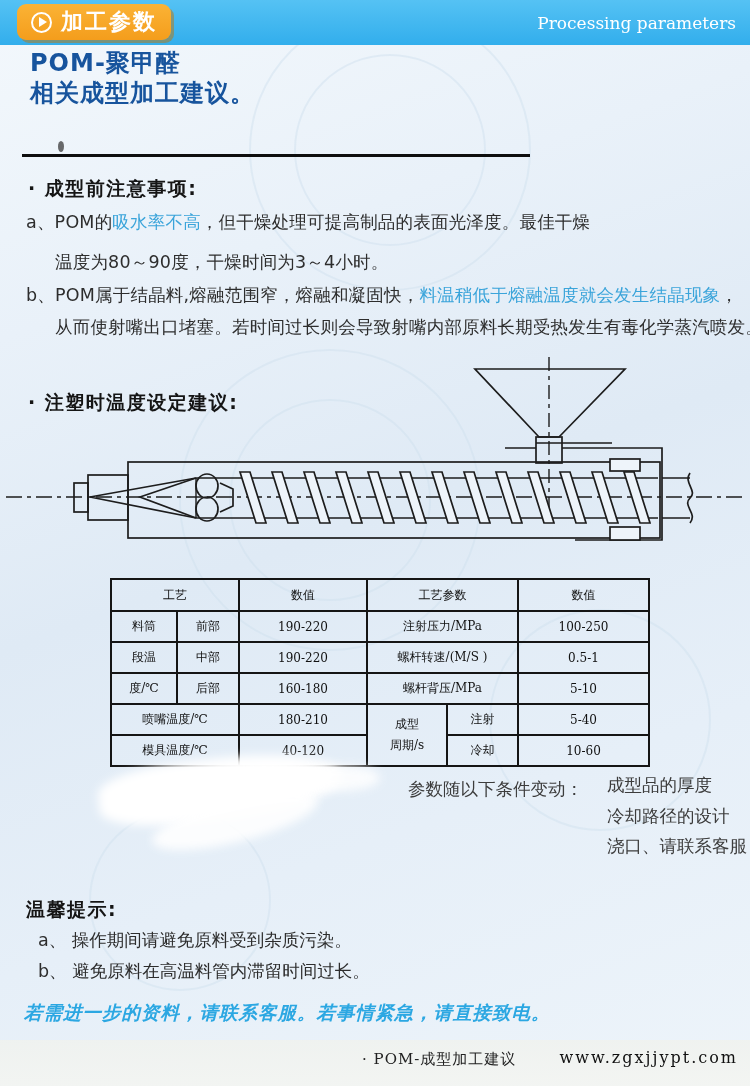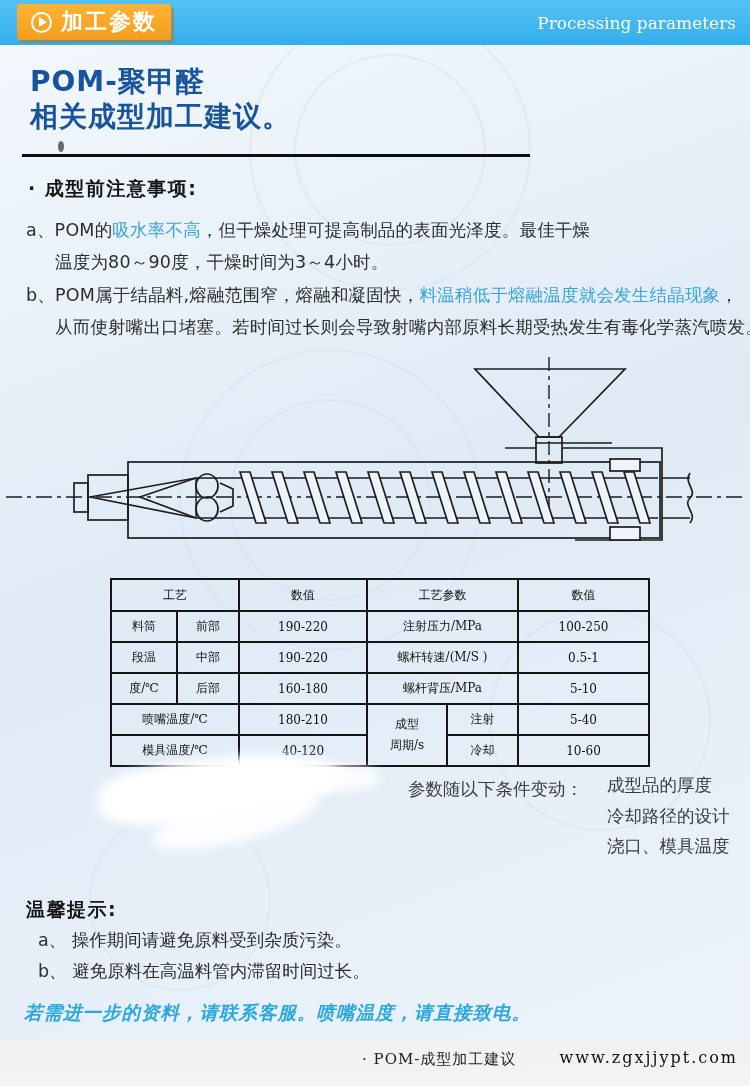--- a/index.html
+++ b/index.html
@@ -7,32 +7,32 @@
     position:relative;width:750px;height:1086px;overflow:hidden;
     font-family:"DejaVu Sans",sans-serif;color:#2d2d2d;
     background:linear-gradient(160deg,#f3f8fc 0%,#e9f1f9 25%,#dfeaf5 48%,#e6eff8 72%,#edf4fa 100%);
   }
   
   .watermark{position:absolute;inset:0;pointer-events:none;}
   
   .topbar{position:absolute;left:0;top:0;width:750px;height:45px;
     background:linear-gradient(#55c2f4,#32aeec);}
   .badge{position:absolute;left:17px;top:4px;height:36px;padding:0 14px;
-    display:flex;align-items:center;gap:9px;border-radius:3px;
+    display:flex;align-items:center;gap:9px;border-radius:9px;
     background:linear-gradient(#fbb335,#f49d1c);
     box-shadow:3px 3px 0 rgba(190,118,10,.5);}
   .play-circle{width:21px;height:21px;border:2px solid #fff;border-radius:50%;
     display:flex;align-items:center;justify-content:center;box-sizing:border-box;}
   .play-tri{width:0;height:0;border-left:8px solid #fff;border-top:5px solid transparent;
     border-bottom:5px solid transparent;margin-left:2px;}
   .badge-label{color:#fff;font-size:22px;font-weight:bold;letter-spacing:2px;}
   .topbar-right{position:absolute;right:14px;top:50%;transform:translateY(-50%);
     color:#fff;font-size:17px;font-family:"DejaVu Serif",serif;}
   
-  .title{position:absolute;left:30px;top:64px;font-size:28px;font-weight:bold;
+  .title{position:absolute;left:30px;top:48px;font-size:24px;font-weight:bold;
     color:#17549d;line-height:1.25;letter-spacing:1px;}
   .rule{position:absolute;left:22px;top:154px;width:508px;height:3px;background:#0e0e0e;}
   .ink-dot{position:absolute;left:58px;top:141px;width:6px;height:11px;border-radius:50%;
     background:#3a3a3a;opacity:.75;filter:blur(.5px);}
   
   .h2{position:absolute;font-size:19px;font-weight:bold;color:#151515;letter-spacing:1.5px;}
   .para{position:absolute;font-size:17.5px;color:#2d2d2d;white-space:nowrap;letter-spacing:.2px;}
   .hl{color:#3aa4da;}
   
   .diagram{position:absolute;left:0;top:355px;}
@@ -90,29 +90,30 @@
   </div>
 
   <div class="title">
     <div>POM-聚甲醛</div>
     <div>相关成型加工建议。</div>
   </div>
   <div class="rule"></div>
   <div class="ink-dot"></div>
 
   <div class="h2" style="left:28px;top:176px;">· 成型前注意事项:</div>
-  <div class="para" style="left:26px;top:218px;">
+  <div class="para" style="left:26px;top:210px;">
     <span>a、POM的</span><span class="hl">吸水率不高</span><span>，但干燥处理可提高制品的表面光泽度。最佳干燥</span>
   </div>
   <div class="para" style="left:55px;top:250px;">温度为80～90度，干燥时间为3～4小时。</div>
   <div class="para" style="left:26px;top:283px;">
     <span>b、POM属于结晶料,熔融范围窄，熔融和凝固快，</span><span class="hl">料温稍低于熔融温度就会发生结晶现象</span><span>，</span>
   </div>
   <div class="para" style="left:55px;top:315px;">从而使射嘴出口堵塞。若时间过长则会导致射嘴内部原料长期受热发生有毒化学蒸汽喷发。</div>
 
+  <div class="h2" style="left:28px;top:390px;">· 注塑时温度设定建议:</div>
 
   <svg class="diagram" width="750" height="228" viewBox="0 0 750 228">
     <g fill="none" stroke="#1d1d1d" stroke-width="1.7">
 
       <path d="M6,142 H744" stroke-dasharray="16 5 4 5" stroke-width="1.4"></path>
 
       <path d="M549,2 V155" stroke-dasharray="14 5 4 5" stroke-width="1.4"></path>
 
       <path d="M475,14 H625 L559,82 H539 Z"></path>
       <rect x="536" y="82" width="26" height="26"></rect>
@@ -214,27 +215,27 @@
 
   <div class="smudge s1"></div>
   <div class="smudge s2"></div>
   <div class="smudge s3"></div>
 
   <div class="conditions">
     <span>参数随以下条件变动：</span>
     <div class="cond-items">
       <div>成型品的厚度</div>
       <div>冷却路径的设计</div>
-      <div>浇口、模具温度</div>
+      <div>浇口、请联系客服</div>
     </div>
   </div>
 
   <div class="h2" style="left:26px;top:897px;">温馨提示:</div>
   <div class="tips-item" style="left:38px;top:928px;">a、 操作期间请避免原料受到杂质污染。</div>
   <div class="tips-item" style="left:38px;top:959px;">b、 避免原料在高温料管内滞留时间过长。</div>
 
-  <div class="contact">若需进一步的资料，请联系客服。喷嘴温度，请直接致电。</div>
+  <div class="contact">若需进一步的资料，请联系客服。若事情紧急，请直接致电。</div>
 
   <div class="footband"></div>
   <span class="footer-left">· POM-成型加工建议</span>
   <span class="footer-right">www.zgxjjypt.com</span>
 
 </div>
 
 </body></html>

